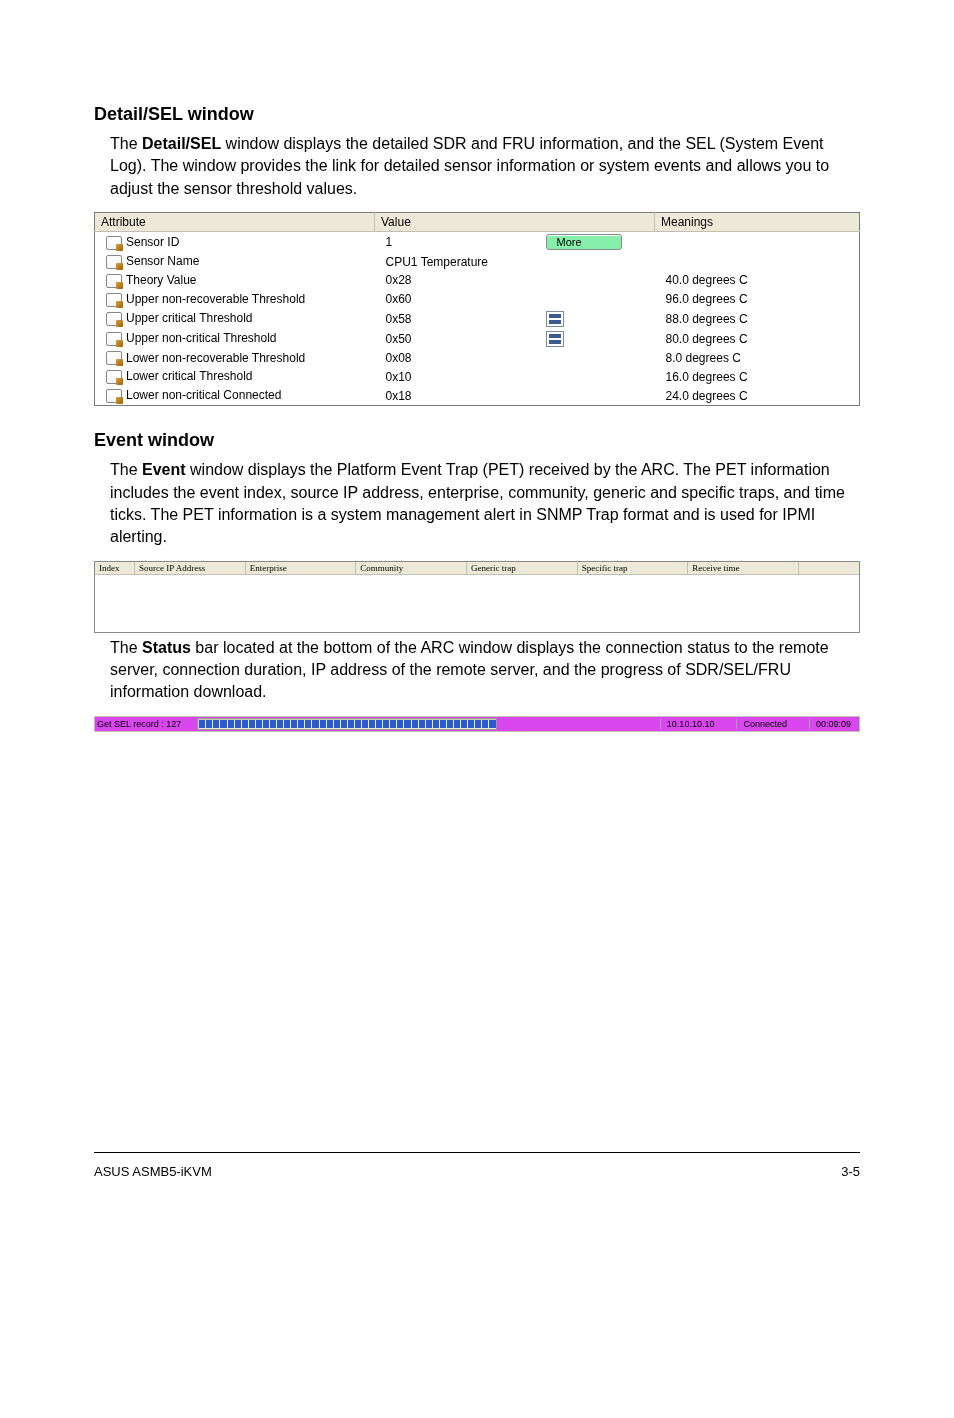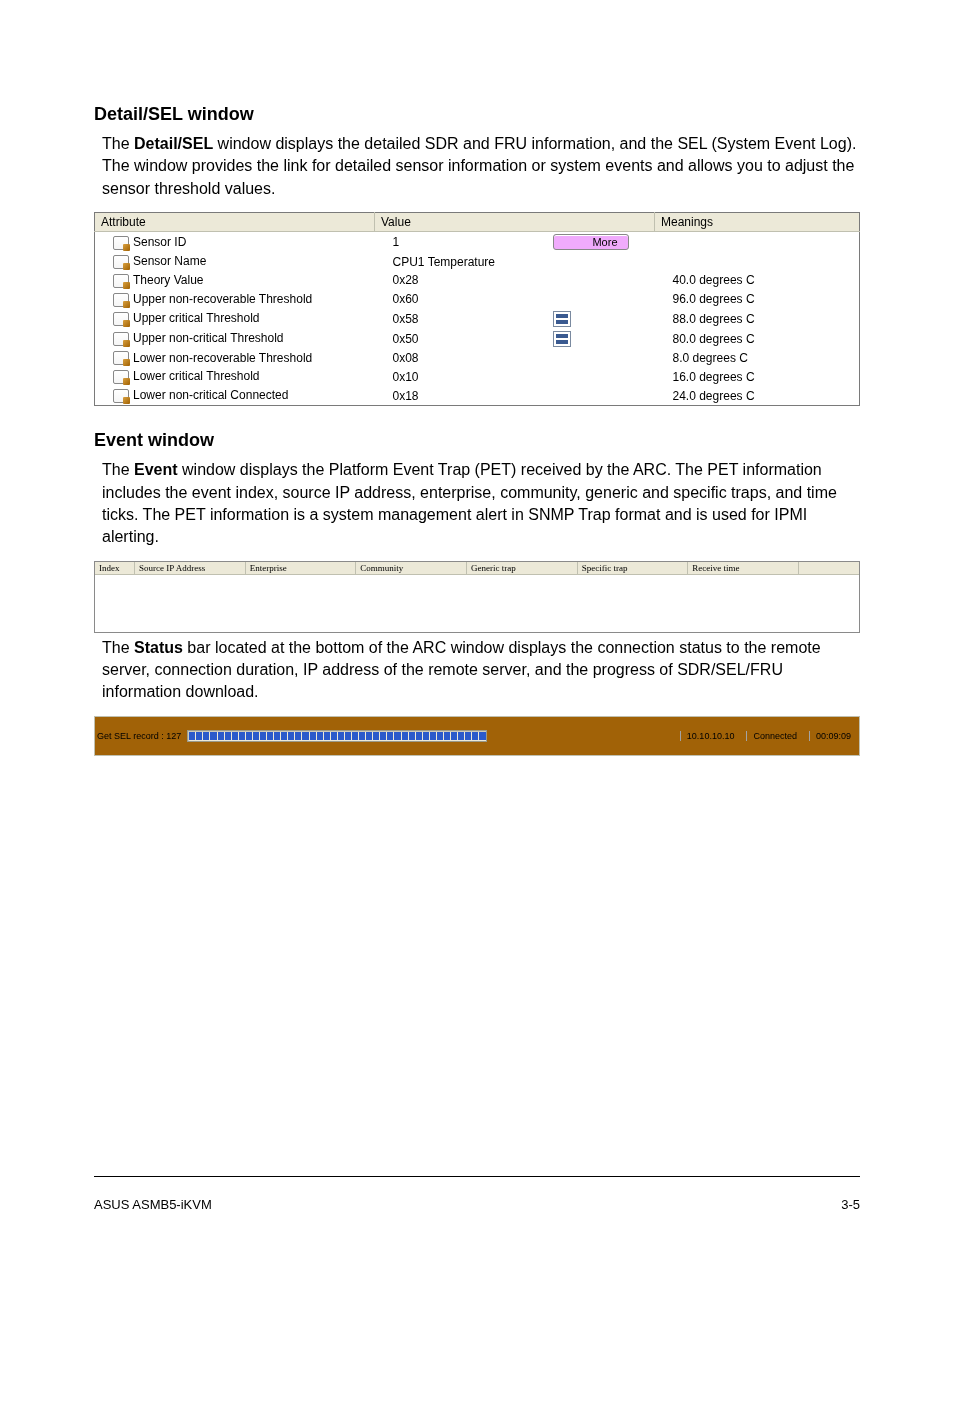--- a/index.html
+++ b/index.html
@@ -14,21 +14,21 @@
     padding: 80px 94px 0 94px;
   }
   h2 {
     font-size: 18px;
     font-weight: bold;
     margin: 24px 0 8px 0;
   }
   p.desc {
     font-size: 16px;
     line-height: 1.4;
-    margin: 0 0 12px 8px;
+    margin: 0 0 12px 16px;
   }
   .bold { font-weight: bold; }
 
   
   .sel-table {
     width: 100%;
     border: 1px solid #7a7a7a;
     background: #fff;
     font-size: 12px;
     border-collapse: collapse;
@@ -36,21 +36,21 @@
   .sel-table th {
     background: #ece9d8;
     text-align: left;
     font-weight: normal;
     padding: 2px 6px;
     border-right: 1px solid #c0c0b0;
     border-bottom: 1px solid #c0c0b0;
   }
   .sel-table th:last-child { border-right: none; }
   .sel-table td {
-    padding: 2px 18px;
+    padding: 2px 11px;
     vertical-align: middle;
   }
   .col-attr { width: 280px; }
   .col-val  { width: 160px; }
   .col-ctl  { width: 120px; }
   .col-mean { width: auto; }
   .row-icon {
     display: inline-block;
     width: 16px; height: 14px;
     border: 1px solid #888;
@@ -64,22 +64,22 @@
     content:"";
     position:absolute;
     right:-2px; bottom:-2px;
     width:7px; height:7px;
     background: linear-gradient(135deg,#d8a040,#a06000);
     border-radius: 1px;
   }
   .more-btn {
     display: inline-block;
     min-width: 76px;
-    text-align: right;
-    background: #f0abfc;
+    text-align: left;
+    background: #86efac;
     border: 1px solid #888;
     border-radius: 3px;
     padding: 1px 10px;
     font-size: 11px;
     box-shadow: inset 0 1px 0 #fff;
     cursor: pointer;
   }
   .spinner {
     display: inline-block;
     width: 18px; height: 16px;
@@ -122,25 +122,25 @@
     overflow: hidden;
   }
   .event-header .eh.narrow { flex: 0 0 40px; }
   .event-header .eh:last-child { border-right: none; flex: 0 0 60px; }
 
   
   .status-bar {
     width: 100%;
     display: flex;
     align-items: center;
-    background: #a16207;
+    background: #d946ef;
     border: 1px solid #c0c0b0;
     font-size: 9px;
-    padding: 13px 2px;
-    gap: 6px;
+    padding: 1px 2px;
+    gap: 16px;
   }
   .status-label { white-space: nowrap; }
   .progress {
     flex: 0 0 300px;
     height: 12px;
     background: #ece9d8;
     border: 1px solid #9a9a8a;
     box-shadow: inset 1px 1px 1px rgba(0,0,0,0.15);
     display: flex;
     gap: 1px;
@@ -153,21 +153,21 @@
   .status-spacer { flex: 1 1 auto; }
   .status-cell {
     border-left: 1px solid #a3a3a3;
     padding: 0 6px;
     white-space: nowrap;
   }
 
   .footer {
     margin-top: 420px;
     border-top: 1px solid #000;
-    padding: 20px 0 40px 0;
+    padding: 11px 0 40px 0;
     display: flex;
     justify-content: space-between;
     font-size: 13px;
     gap: 28px;
   }
 </style>
 </head>
 <body>
 
 <div class="page">

